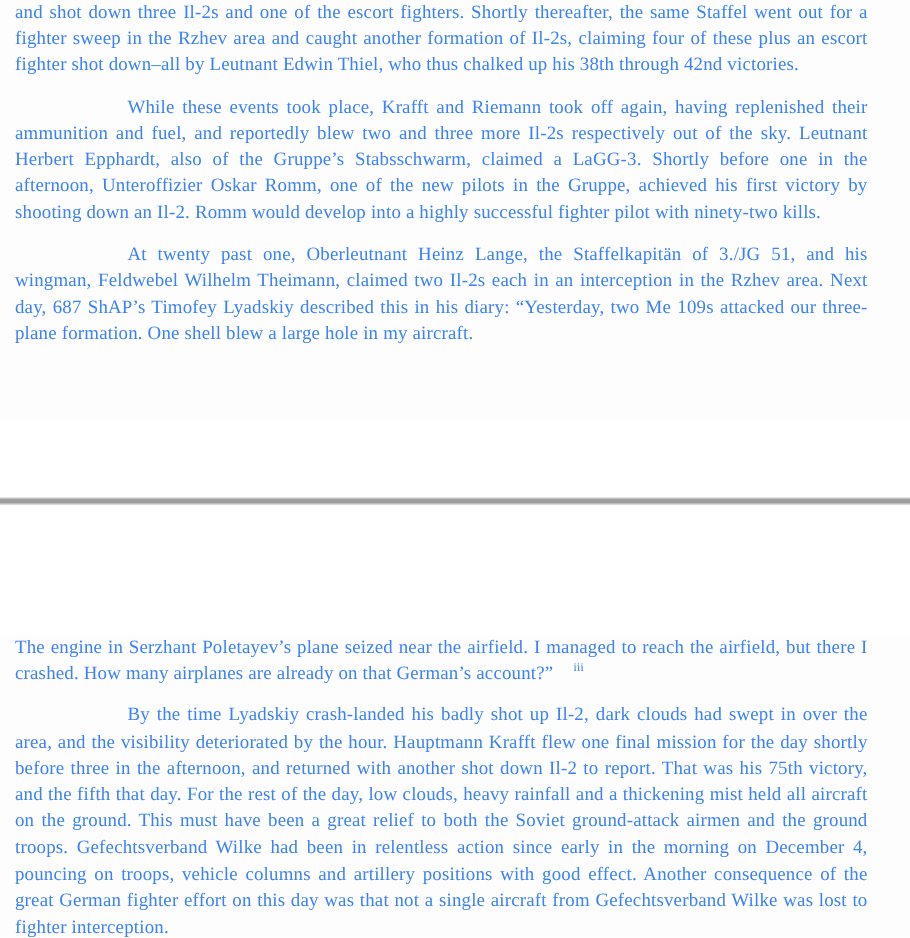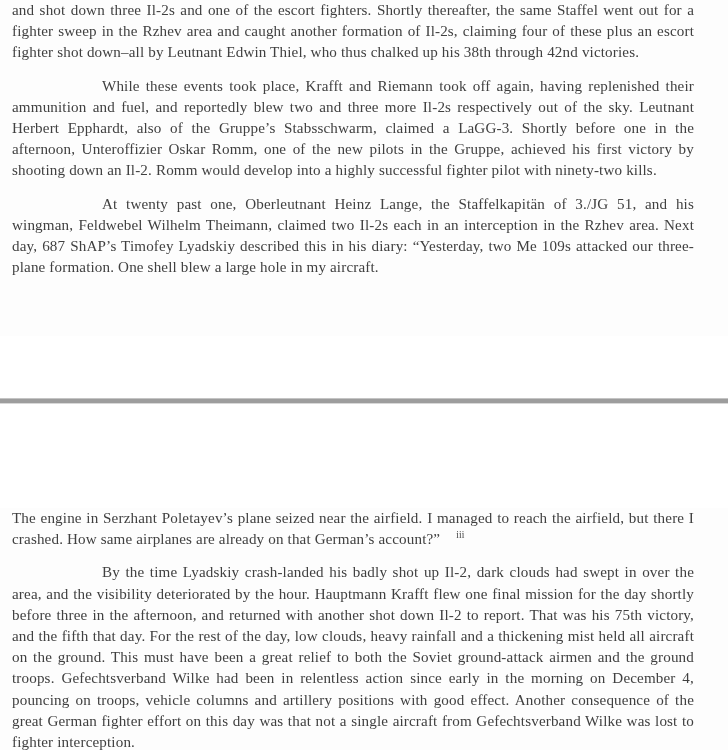--- a/index.html
+++ b/index.html
@@ -31,21 +31,21 @@
   .page-block-top { top: 0px; }
   .page-block-bottom { top: 508px; }
 
   .doc-paragraph {
     margin: 0;
     font-size: 15.1px;
     line-height: 21.2px;
     text-align: justify;
     text-justify: inter-word;
     letter-spacing: 0.01em;
-    color: #404040;
+    color: #3b82f6;
     -webkit-font-smoothing: antialiased;
   }
   .doc-paragraph + .doc-paragraph {
     margin-top: 12px;
   }
   .indented {
     text-indent: 90px;
   }
   .footnote-ref {
     font-size: 9.4px;
@@ -111,17 +111,17 @@
 
   <div class="page-separator">
     <div class="sep-line-hi"></div>
     <div class="sep-line-main"></div>
     <div class="sep-line-lo"></div>
   </div>
 
   <div class="gap-area gap-lower"></div>
 
   <div class="page-block page-block-bottom">
-    <p class="doc-paragraph"><span>The engine in Serzhant Poletayev’s plane seized near the airfield. I managed to reach the airfield, but there I crashed. How same airplanes are already on that German’s account?”</span><span class="footnote-ref">iii</span></p>
+    <p class="doc-paragraph"><span>The engine in Serzhant Poletayev’s plane seized near the airfield. I managed to reach the airfield, but there I crashed. How many airplanes are already on that German’s account?”</span><span class="footnote-ref">iii</span></p>
     <p class="doc-paragraph indented">By the time Lyadskiy crash-landed his badly shot up Il-2, dark clouds had swept in over the area, and the visibility deteriorated by the hour. Hauptmann Krafft flew one final mission for the day shortly before three in the afternoon, and returned with another shot down Il-2 to report. That was his 75th victory, and the fifth that day. For the rest of the day, low clouds, heavy rainfall and a thickening mist held all aircraft on the ground. This must have been a great relief to both the Soviet ground-attack airmen and the ground troops. Gefechtsverband Wilke had been in relentless action since early in the morning on December 4, pouncing on troops, vehicle columns and artillery positions with good effect. Another consequence of the great German fighter effort on this day was that not a single aircraft from Gefechtsverband Wilke was lost to fighter interception.</p>
   </div>
 
 </div>
 
 </body></html>

